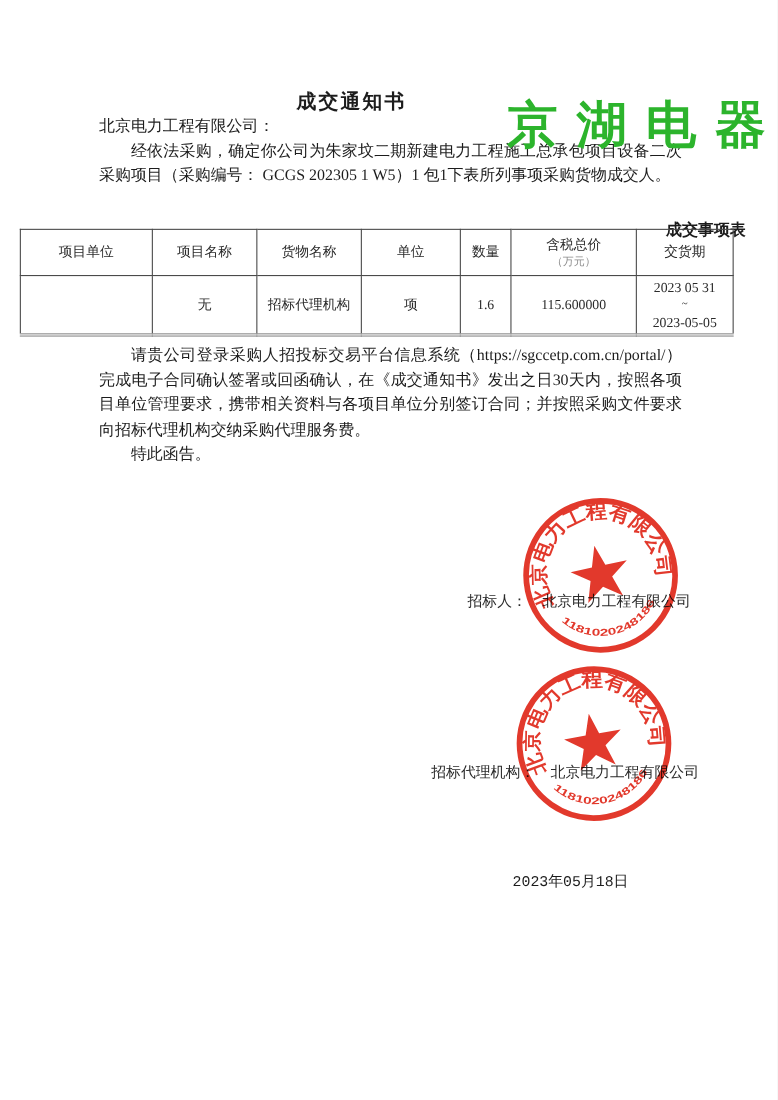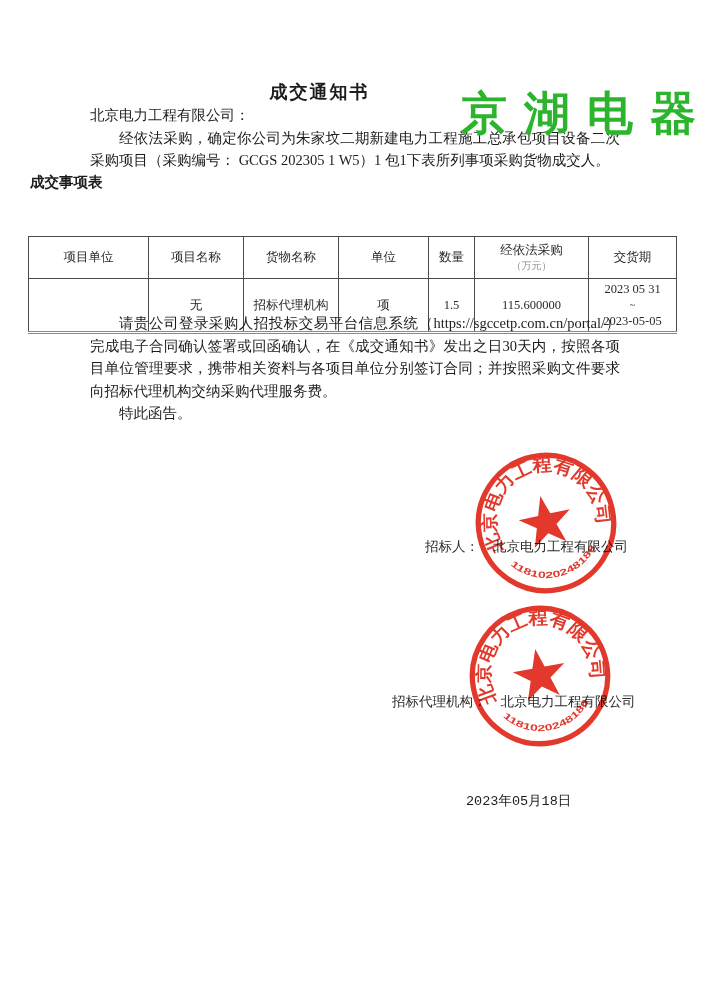--- a/index.html
+++ b/index.html
@@ -19,27 +19,27 @@
     white-space:nowrap; line-height:1; z-index:5;
   }
   .body-block {
     position:absolute; left:90px; width:530px;
     font-size:14.5px; line-height:22.5px; text-align:justify;
     word-break:break-all;
   }
   .block-1 { top:104px; }
   .indent { text-indent:2em; }
   .table-title {
-    position:absolute; top:173px; left:30px; width:648px;
-    text-align:left; font-weight:bold; font-size:14.5px;font-family:Liberation Serif, serif;
+    position:absolute; top:200px; left:30px; width:648px;
+    text-align:right; font-weight:bold; font-size:14.5px;font-family:Liberation Serif, serif;
   }
   table.deal {
-    position:absolute; top:208px; left:28px;
+    position:absolute; top:208px; left:18px;
     border-collapse:collapse; table-layout:fixed; width:648px;
-    font-size:12.5px; color:#2a2a2a;margin-top:28px;
+    font-size:12.5px; color:#2a2a2a;
   }
   table.deal th, table.deal td {
     border:1px solid #4a4a4a; text-align:center; vertical-align:middle;
     font-weight:normal; padding:2px 3px; overflow:hidden;
   }
   table.deal { border-bottom:3px double #8a8a8a; }
   table.deal thead tr { height:42px; }
   table.deal tbody tr { height:46px; }
   .price-unit { color:#8d8d8d; font-size:10px; display:block; }
   .delivery span { display:block; line-height:16px; }
@@ -87,33 +87,33 @@
         <col style="width:88px">
     </colgroup>
     <thead>
       <tr>
         <th>项目单位</th>
         <th>项目名称</th>
         <th>货物名称</th>
         <th>单位</th>
         <th>数量</th>
         <th>
-          <span>经依法采购</span>
+          <span>含税总价</span>
           <span class="price-unit">（万元）</span>
         </th>
         <th>交货期</th>
       </tr>
     </thead>
     <tbody>
       <tr>
         <td></td>
         <td>无</td>
         <td>招标代理机构</td>
         <td>项</td>
-        <td>1.5</td>
+        <td>1.6</td>
         <td>115.600000</td>
         <td class="delivery">
           <span>
               <span>2023 05 31</span>
               <span class="tilde">~</span>
             </span>
           <span>2023-05-05</span>
         </td>
       </tr>
     </tbody>

